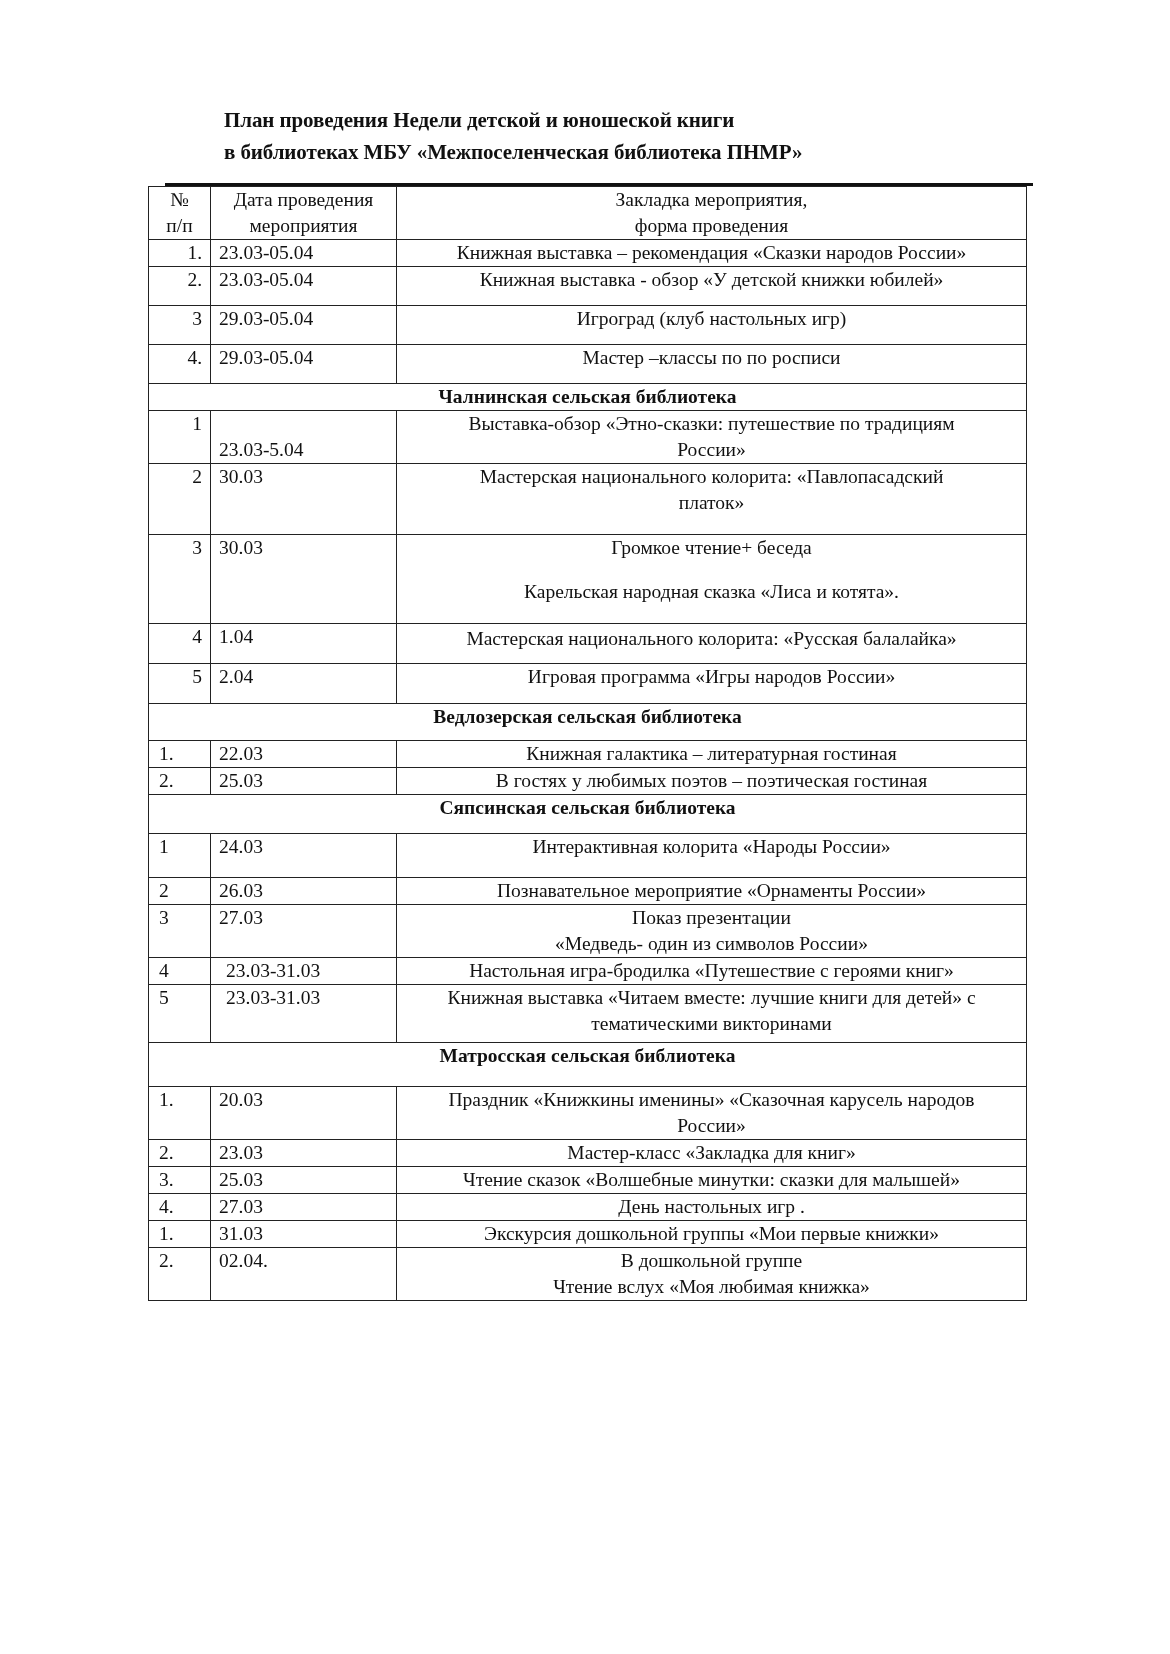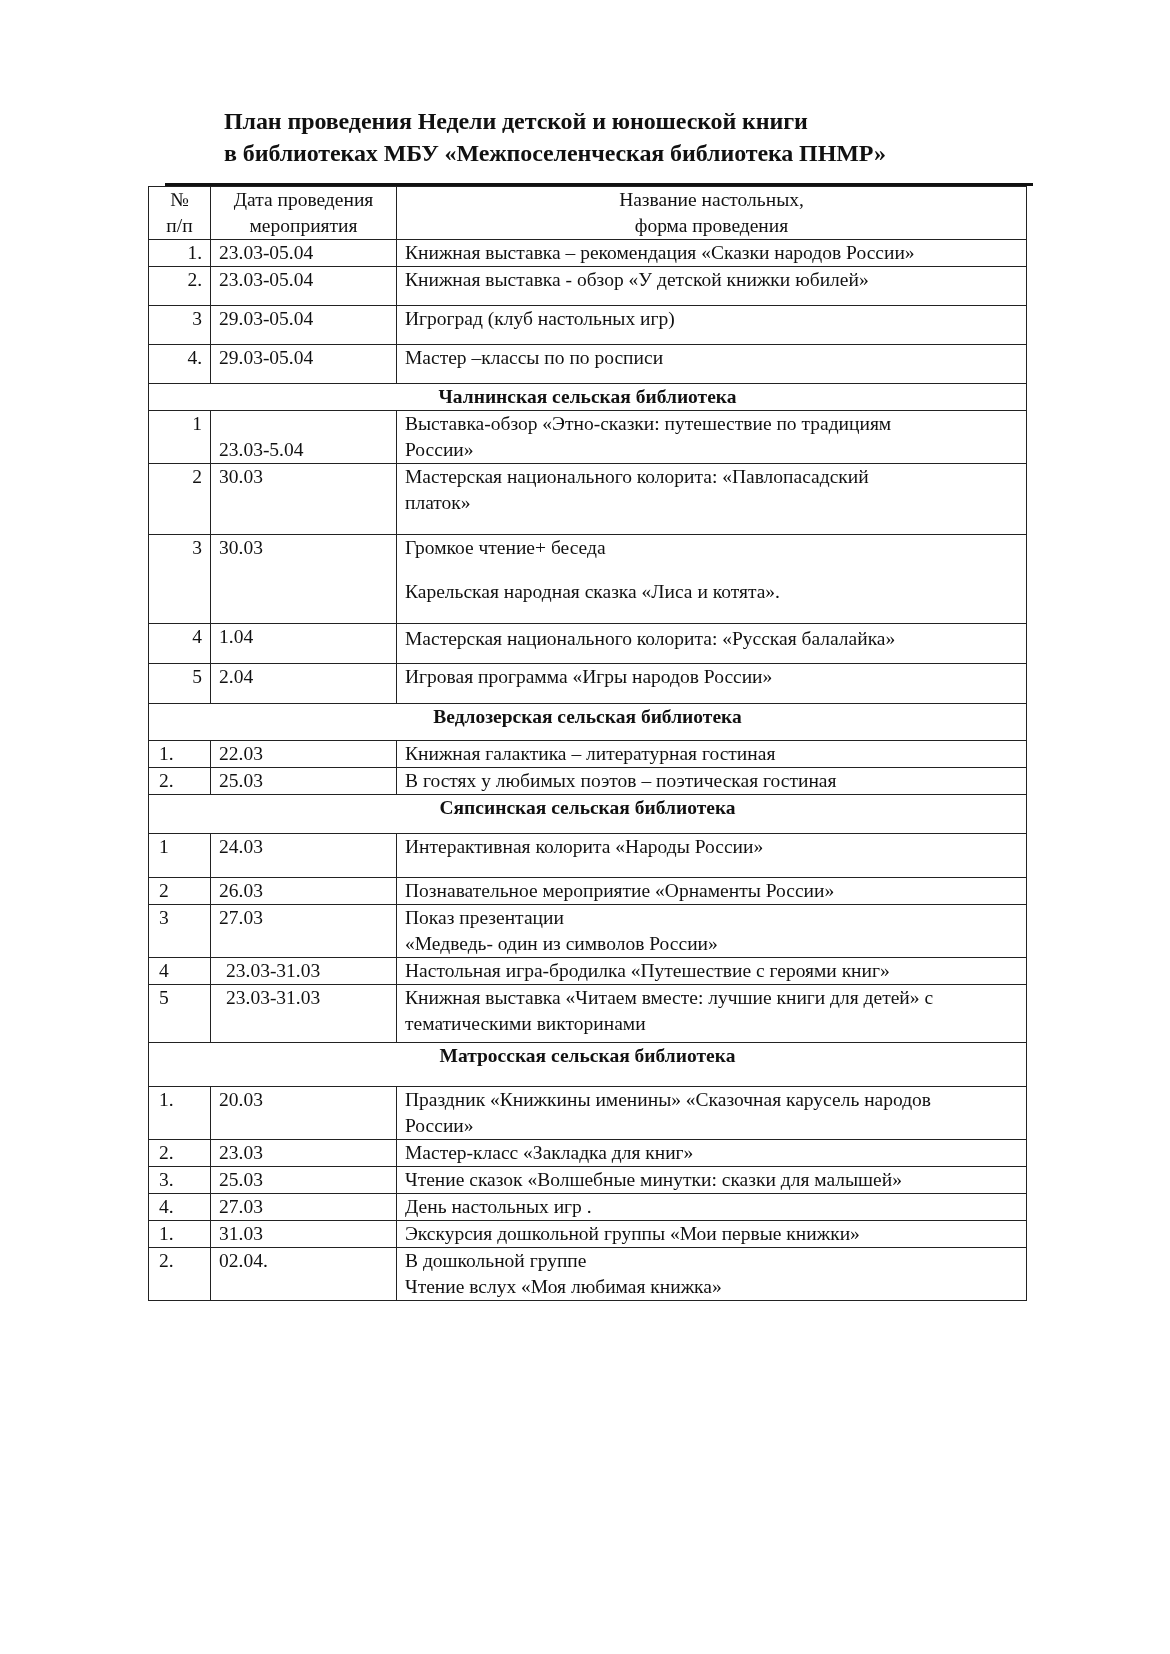--- a/index.html
+++ b/index.html
@@ -1,33 +1,33 @@
 <!DOCTYPE html>
 <html><head>
 <meta charset="utf-8">
 <style>
   html, body { margin: 0; padding: 0; background: #ffffff; }
   body { width: 1170px; height: 1654px; position: relative; overflow: hidden;
          font-family: "Liberation Serif", "DejaVu Serif", serif; color: #111; }
-  .title { position: absolute; left: 224px; font-weight: bold; font-size: 24px; letter-spacing: -0.1px; white-space: nowrap; }
+  .title { position: absolute; left: 224px; font-weight: bold; font-size: 21px; letter-spacing: -0.1px; white-space: nowrap; }
   .title.t1 { top: 108px; }
   .title.t2 { top: 140px; text-align: center; }
   .heavy-rule { position: absolute; left: 165px; top: 183px; width: 868px; height: 3px; background: #111; }
   table.plan { position: absolute; left: 148px; top: 186px; width: 878px; border-collapse: collapse; table-layout: fixed; font-size: 19.5px; line-height: 26px; }
   table.plan td { border: 1.3px solid #222; padding: 0 8px; vertical-align: top; }
   col.c-num { width: 62px; }
   col.c-date { width: 186px; }
   col.c-name { width: 630px; }
   .hdr td { text-align: center; vertical-align: top; padding-top: 0; line-height: 26px; }
   .sec td { text-align: center; font-weight: bold; }
   td.num { text-align: right; padding-right: 8px; }
   td.num.left { text-align: left; padding-left: 10px; }
   td.date { padding-left: 10px; }
   td.date.bottom { vertical-align: bottom; }
-  td.name { padding-left: 10px; }
+  td.name { padding-left: 10px; text-align: center; }
   .line { display: block; }
   .gap { display: block; height: 18px; }
 </style>
 </head>
 <body>
 
 <div class="title t1">План проведения Недели детской и юношеской книги</div>
 <div class="title t2">в  библиотеках МБУ «Межпоселенческая библиотека ПНМР»</div>
 <div class="heavy-rule"></div>
 
@@ -41,21 +41,21 @@
     <tr class="hdr" style="height:52px">
       <td>
         <span class="line">№</span>
         <span class="line">п/п</span>
       </td>
       <td>
         <span class="line">Дата проведения</span>
         <span class="line">мероприятия</span>
       </td>
       <td>
-        <span class="line">Название настольных,</span>
+        <span class="line">Закладка мероприятия,</span>
         <span class="line">форма проведения</span>
       </td>
     </tr>
 
     <tr style="height:27px">
       <td class="num">1.</td>
       <td class="date">23.03-05.04</td>
       <td class="name">Книжная выставка – рекомендация  «Сказки народов России»</td>
     </tr>
     <tr style="height:39px">

